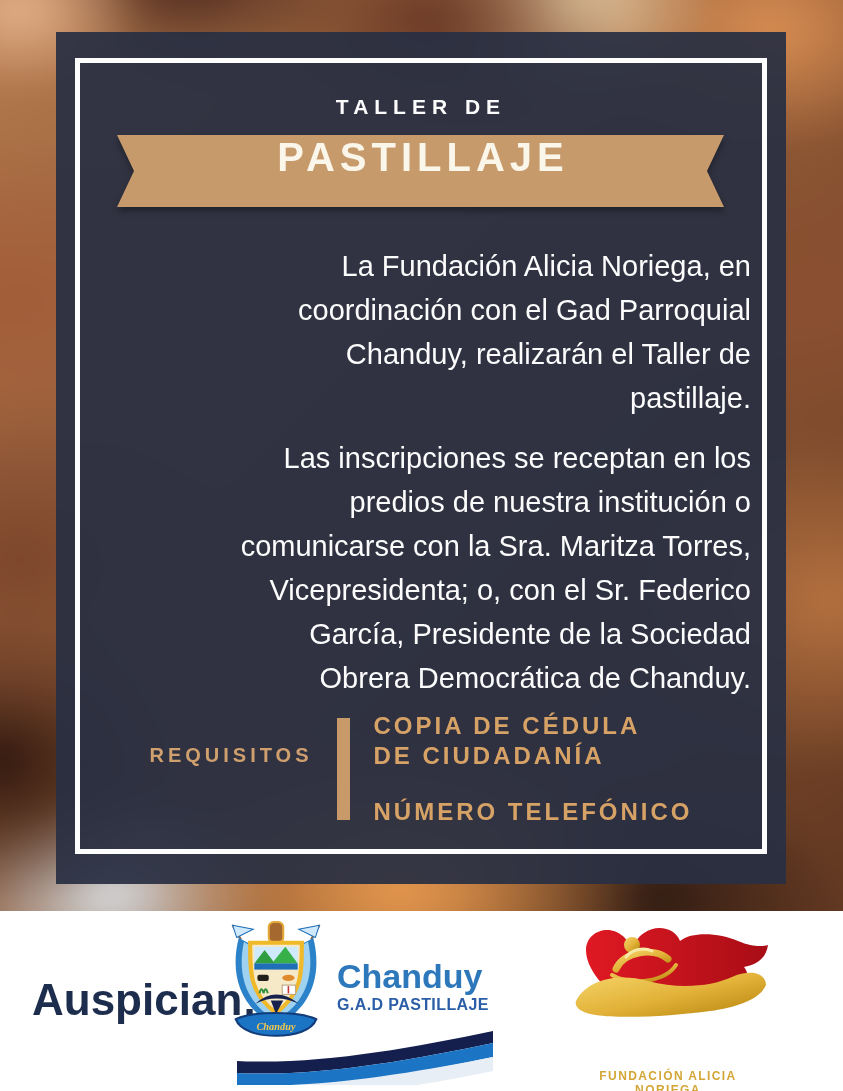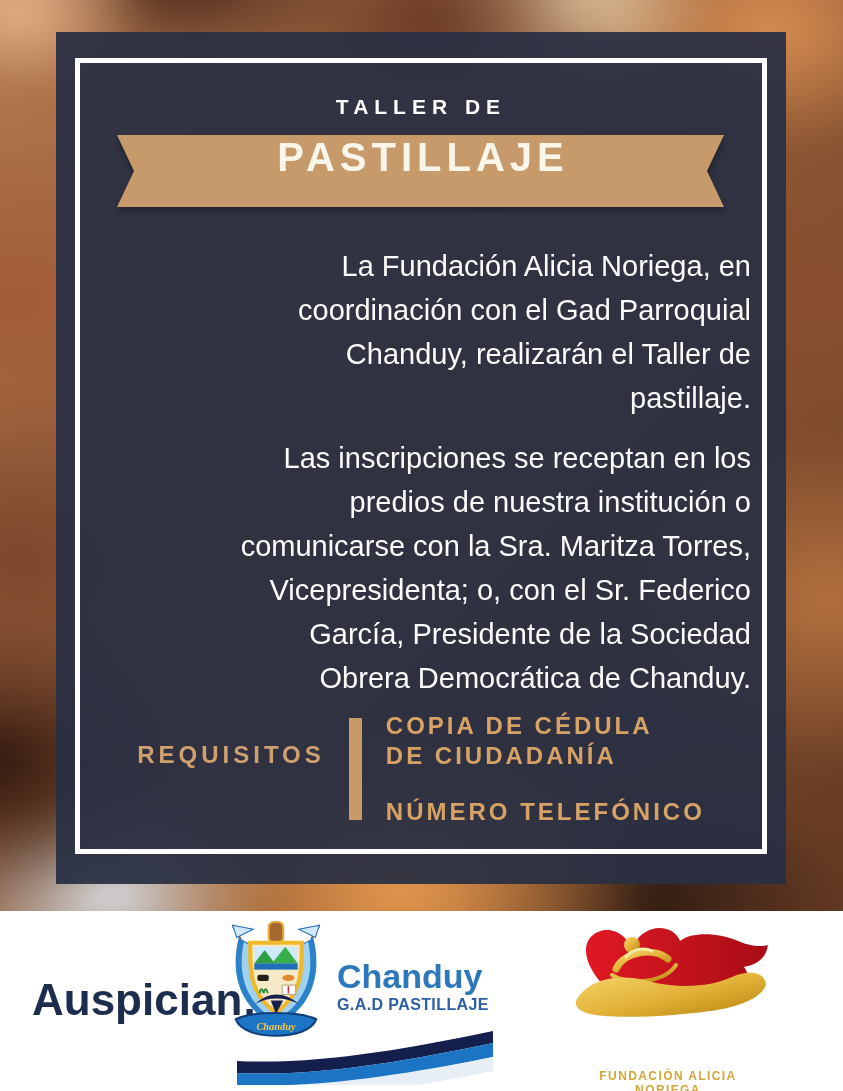--- a/index.html
+++ b/index.html
@@ -40,21 +40,21 @@
           clip-path:polygon(0 0,100% 0,calc(100% - 17px) 50%,100% 100%,0 100%,17px 50%);}
   .ribbon-title{color:#fbf6ea;font-size:40px;font-weight:bold;letter-spacing:5px;margin-left:5px;}
 
   .para{position:absolute;left:35px;width:660px;text-align:right;color:#fcfcfd;
         font-size:29px;line-height:44px;white-space:pre-line;}
   .para-intro{top:212px;}
   .para-info{top:396px;margin-top:8px;}
 
   .req{position:absolute;left:40px;right:40px;top:678px;height:118px;
        display:flex;justify-content:center;align-items:center;gap:24px;}
-  .req-label{color:#cfa06e;font-size:24px;font-weight:bold;letter-spacing:4px;
+  .req-label{color:#cfa06e;font-size:20px;font-weight:bold;letter-spacing:4px;
              transform:translateY(-14px);}
   .req-bar{width:13px;height:102px;background:#c89a6a;}
   .req-items{display:flex;flex-direction:column;gap:26px;}
   .req-item{color:#d7a266;font-size:24px;font-weight:bold;letter-spacing:3px;
             line-height:30px;white-space:pre-line;}
 
   
   .footer{position:absolute;left:0;top:911px;width:843px;height:180px;background:#ffffff;}
   .sponsor{position:absolute;left:32px;top:64px;color:#1d2d4e;font-size:44px;font-weight:bold;}
 

